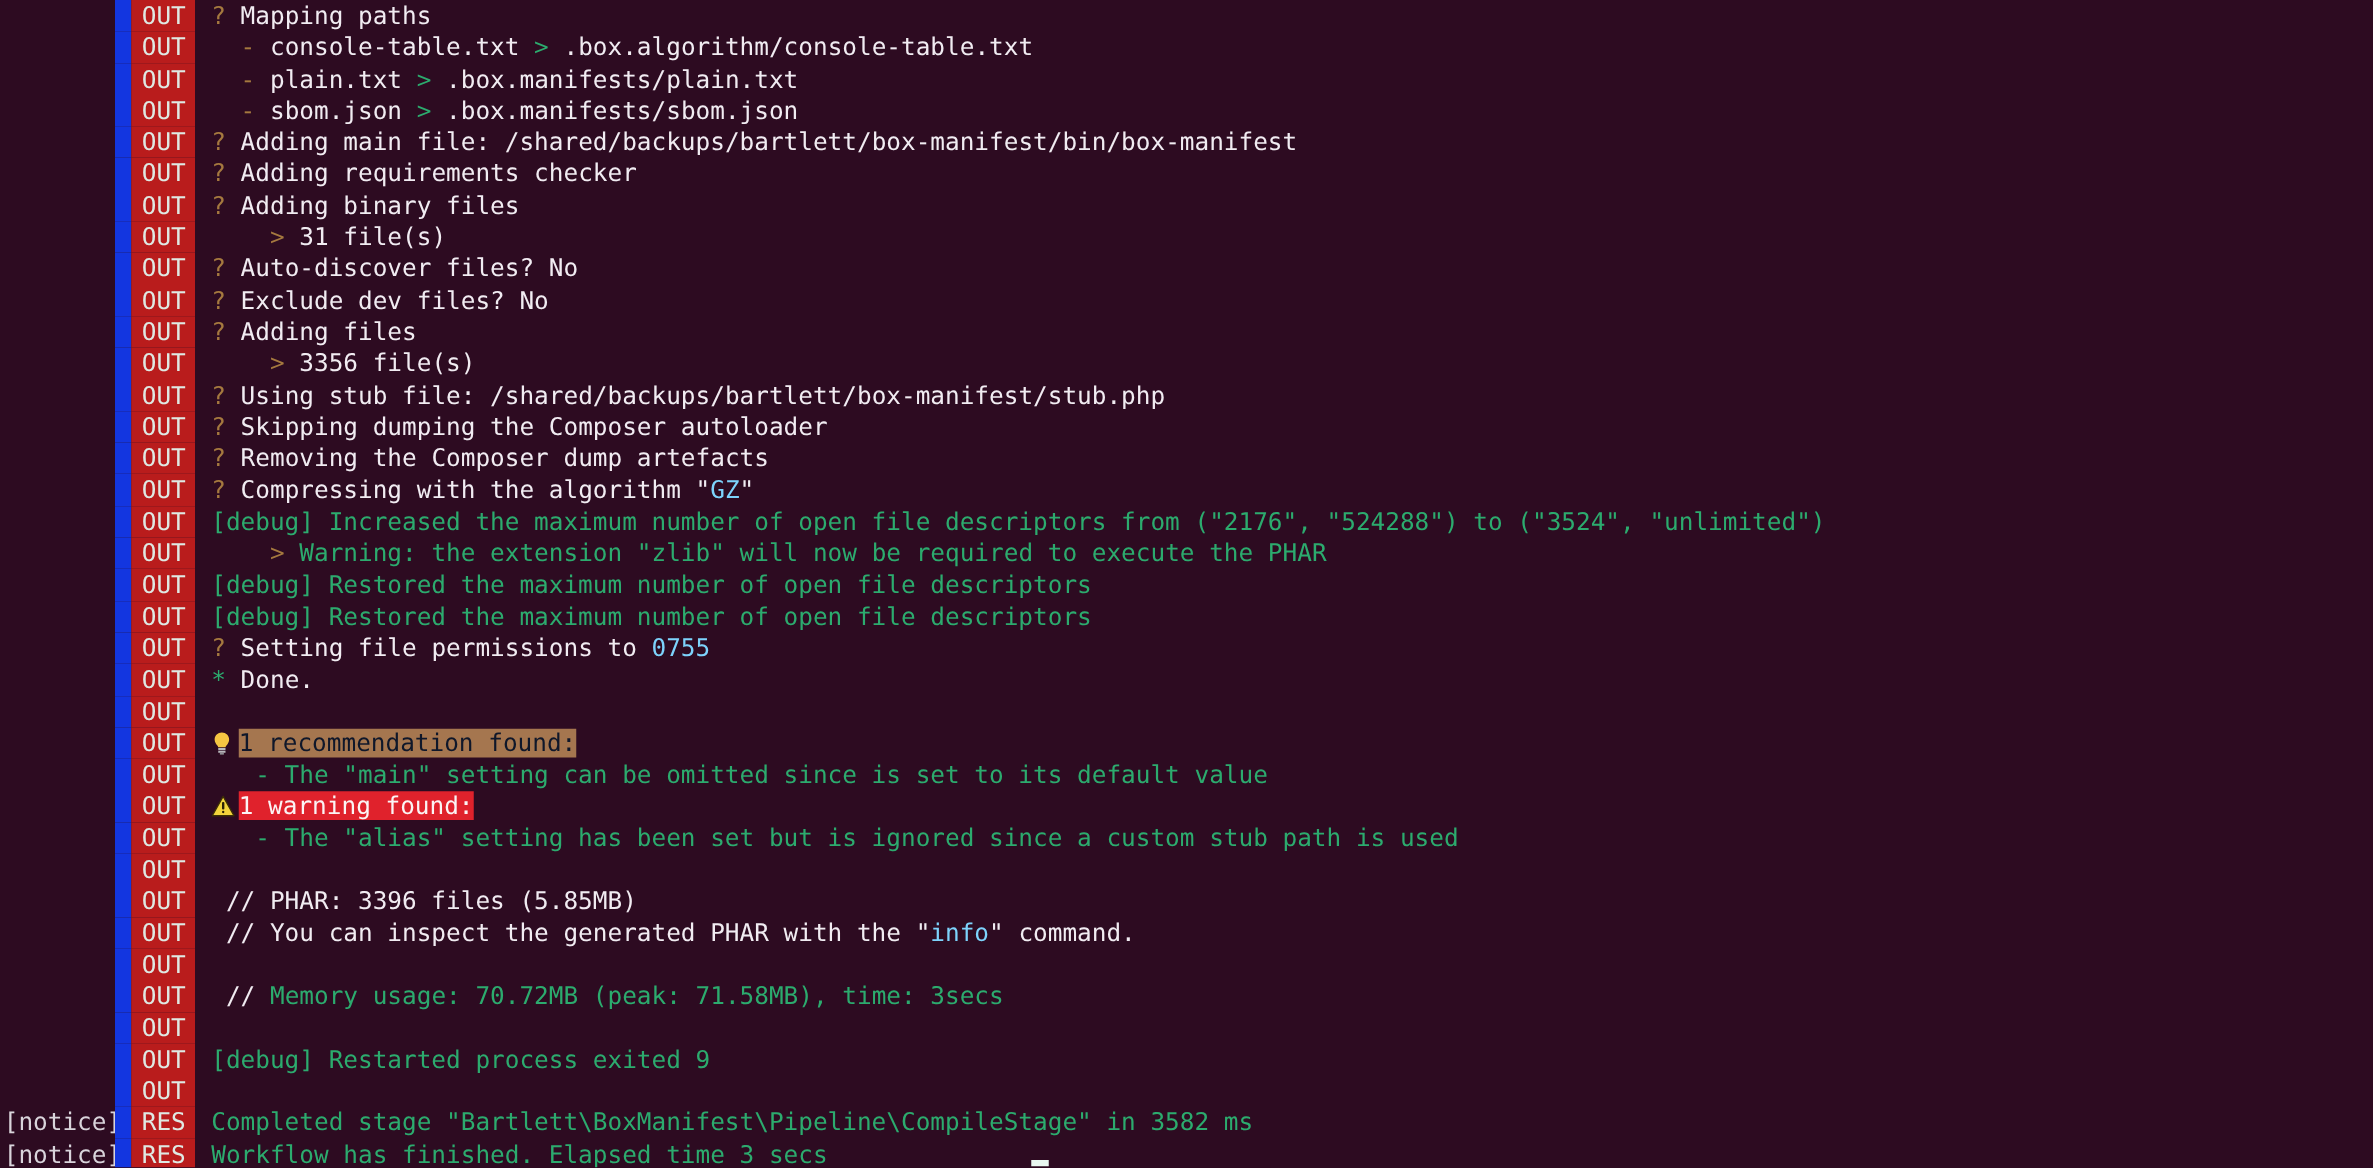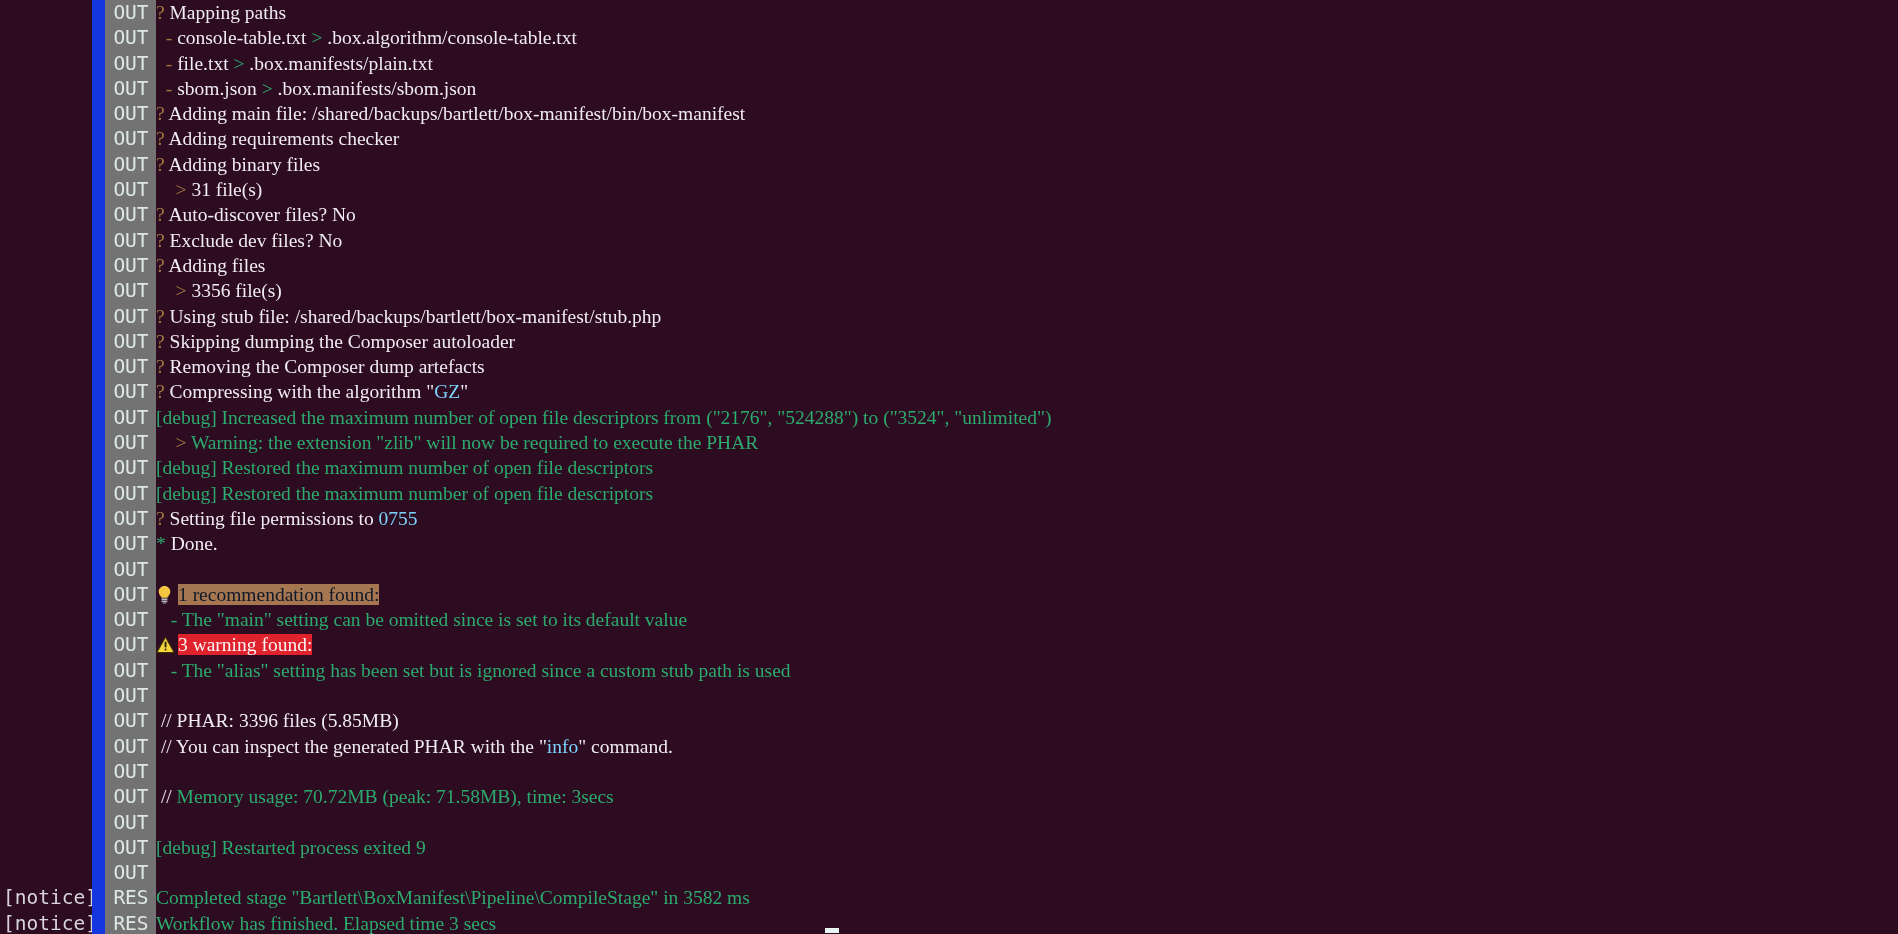--- a/index.html
+++ b/index.html
@@ -42,33 +42,33 @@
   
   .bluebar {
     flex: 0 0 13px;
     width: 13px;
     background: #1336e0;
   }
   
   .badge {
     flex: 0 0 51px;
     width: 51px;
-    background: #737373;
+    background: #b91c1c;
     color: #dfe9e3;
     text-align: center;
     box-sizing: border-box;
     padding-left: 1px;
   }
   
   .content {
     flex: 1 1 auto;
+    padding-left: 13px;
     box-sizing: border-box;
     white-space: pre;
     overflow: hidden;
-    font-family: Liberation Serif, serif;
   }
   
   .c-white  { color: #f1ecf2; }
   .c-green  { color: #2cab6e; }
   .c-tan    { color: #a5793f; }
   .c-gold   { color: #7dd3fc; }
   .hl-rec {
     background: #a5764f;
     color: #0f172a;
   }
@@ -94,21 +94,21 @@
     background: #e8f6ef;
   }
 </style>
 </head>
 <body>
 
 <div id="terminal">
   <div class="lines" id="lines">
       <div class="row"><span class="notice-label empty"> </span><span class="bluebar"></span><span class="badge">OUT</span><span class="content"><span class="c-tan">? </span><span class="c-white">Mapping paths</span></span></div>
       <div class="row"><span class="notice-label empty"> </span><span class="bluebar"></span><span class="badge">OUT</span><span class="content"><span class="c-tan">  - </span><span class="c-white">console-table.txt </span><span class="c-green">&gt;</span><span class="c-white"> .box.algorithm/console-table.txt</span></span></div>
-      <div class="row"><span class="notice-label empty"> </span><span class="bluebar"></span><span class="badge">OUT</span><span class="content"><span class="c-tan">  - </span><span class="c-white">file.txt </span><span class="c-green">&gt;</span><span class="c-white"> .box.manifests/plain.txt</span></span></div>
+      <div class="row"><span class="notice-label empty"> </span><span class="bluebar"></span><span class="badge">OUT</span><span class="content"><span class="c-tan">  - </span><span class="c-white">plain.txt </span><span class="c-green">&gt;</span><span class="c-white"> .box.manifests/plain.txt</span></span></div>
       <div class="row"><span class="notice-label empty"> </span><span class="bluebar"></span><span class="badge">OUT</span><span class="content"><span class="c-tan">  - </span><span class="c-white">sbom.json </span><span class="c-green">&gt;</span><span class="c-white"> .box.manifests/sbom.json</span></span></div>
       <div class="row"><span class="notice-label empty"> </span><span class="bluebar"></span><span class="badge">OUT</span><span class="content"><span class="c-tan">? </span><span class="c-white">Adding main file: /shared/backups/bartlett/box-manifest/bin/box-manifest</span></span></div>
       <div class="row"><span class="notice-label empty"> </span><span class="bluebar"></span><span class="badge">OUT</span><span class="content"><span class="c-tan">? </span><span class="c-white">Adding requirements checker</span></span></div>
       <div class="row"><span class="notice-label empty"> </span><span class="bluebar"></span><span class="badge">OUT</span><span class="content"><span class="c-tan">? </span><span class="c-white">Adding binary files</span></span></div>
       <div class="row"><span class="notice-label empty"> </span><span class="bluebar"></span><span class="badge">OUT</span><span class="content"><span class="c-tan">    &gt; </span><span class="c-white">31 file(s)</span></span></div>
       <div class="row"><span class="notice-label empty"> </span><span class="bluebar"></span><span class="badge">OUT</span><span class="content"><span class="c-tan">? </span><span class="c-white">Auto-discover files? No</span></span></div>
       <div class="row"><span class="notice-label empty"> </span><span class="bluebar"></span><span class="badge">OUT</span><span class="content"><span class="c-tan">? </span><span class="c-white">Exclude dev files? No</span></span></div>
       <div class="row"><span class="notice-label empty"> </span><span class="bluebar"></span><span class="badge">OUT</span><span class="content"><span class="c-tan">? </span><span class="c-white">Adding files</span></span></div>
       <div class="row"><span class="notice-label empty"> </span><span class="bluebar"></span><span class="badge">OUT</span><span class="content"><span class="c-tan">    &gt; </span><span class="c-white">3356 file(s)</span></span></div>
       <div class="row"><span class="notice-label empty"> </span><span class="bluebar"></span><span class="badge">OUT</span><span class="content"><span class="c-tan">? </span><span class="c-white">Using stub file: /shared/backups/bartlett/box-manifest/stub.php</span></span></div>
@@ -126,21 +126,21 @@
               <path d="M8.5 1C5.2 1 2.7 3.5 2.7 6.6c0 2.1 1.1 3.5 2 4.6.5.6.8 1 .9 1.6h5.8c.1-.6.4-1 .9-1.6.9-1.1 2-2.5 2-4.6C14.3 3.5 11.8 1 8.5 1z" fill="#f5c542"></path>
               <rect x="5.6" y="13.4" width="5.8" height="1.7" fill="#b9b9bd"></rect>
               <rect x="5.6" y="15.6" width="5.8" height="1.6" fill="#b9b9bd"></rect>
               <rect x="6.9" y="17.4" width="3.2" height="1.3" fill="#8e8e93"></rect>
             </svg></span><span class="hl-rec">1 recommendation found:</span></span></div>
       <div class="row"><span class="notice-label empty"> </span><span class="bluebar"></span><span class="badge">OUT</span><span class="content"><span class="c-green">   - The "main" setting can be omitted since is set to its default value</span></span></div>
       <div class="row"><span class="notice-label empty"> </span><span class="bluebar"></span><span class="badge">OUT</span><span class="content"><span class="icon-slot"><svg class="gl" width="19" height="18" viewBox="0 0 19 18">
               <path d="M9.5 1.1 18.2 16.6H0.8z" fill="#f3d43c" stroke="#3c2f06" stroke-width="1.1" stroke-linejoin="round"></path>
               <rect x="8.6" y="5.6" width="1.9" height="6" rx="0.8" fill="#2b2206"></rect>
               <rect x="8.6" y="12.6" width="1.9" height="1.9" rx="0.9" fill="#2b2206"></rect>
-            </svg></span><span class="hl-warn">3 warning found:</span></span></div>
+            </svg></span><span class="hl-warn">1 warning found:</span></span></div>
       <div class="row"><span class="notice-label empty"> </span><span class="bluebar"></span><span class="badge">OUT</span><span class="content"><span class="c-green">   - The "alias" setting has been set but is ignored since a custom stub path is used</span></span></div>
       <div class="row"><span class="notice-label empty"> </span><span class="bluebar"></span><span class="badge">OUT</span><span class="content"> </span></div>
       <div class="row"><span class="notice-label empty"> </span><span class="bluebar"></span><span class="badge">OUT</span><span class="content"><span class="c-white"> // PHAR: 3396 files (5.85MB)</span></span></div>
       <div class="row"><span class="notice-label empty"> </span><span class="bluebar"></span><span class="badge">OUT</span><span class="content"><span class="c-white"> // You can inspect the generated PHAR with the "</span><span class="c-gold">info</span><span class="c-white">" command.</span></span></div>
       <div class="row"><span class="notice-label empty"> </span><span class="bluebar"></span><span class="badge">OUT</span><span class="content"> </span></div>
       <div class="row"><span class="notice-label empty"> </span><span class="bluebar"></span><span class="badge">OUT</span><span class="content"><span class="c-white"> // </span><span class="c-green">Memory usage: 70.72MB (peak: 71.58MB), time: 3secs</span></span></div>
       <div class="row"><span class="notice-label empty"> </span><span class="bluebar"></span><span class="badge">OUT</span><span class="content"> </span></div>
       <div class="row"><span class="notice-label empty"> </span><span class="bluebar"></span><span class="badge">OUT</span><span class="content"><span class="c-green">[debug] Restarted process exited 9</span></span></div>
       <div class="row"><span class="notice-label empty"> </span><span class="bluebar"></span><span class="badge">OUT</span><span class="content"> </span></div>
       <div class="row"><span class="notice-label">[notice]</span><span class="bluebar"></span><span class="badge">RES</span><span class="content"><span class="c-green">Completed stage "Bartlett\BoxManifest\Pipeline\CompileStage" in 3582 ms</span></span></div>

